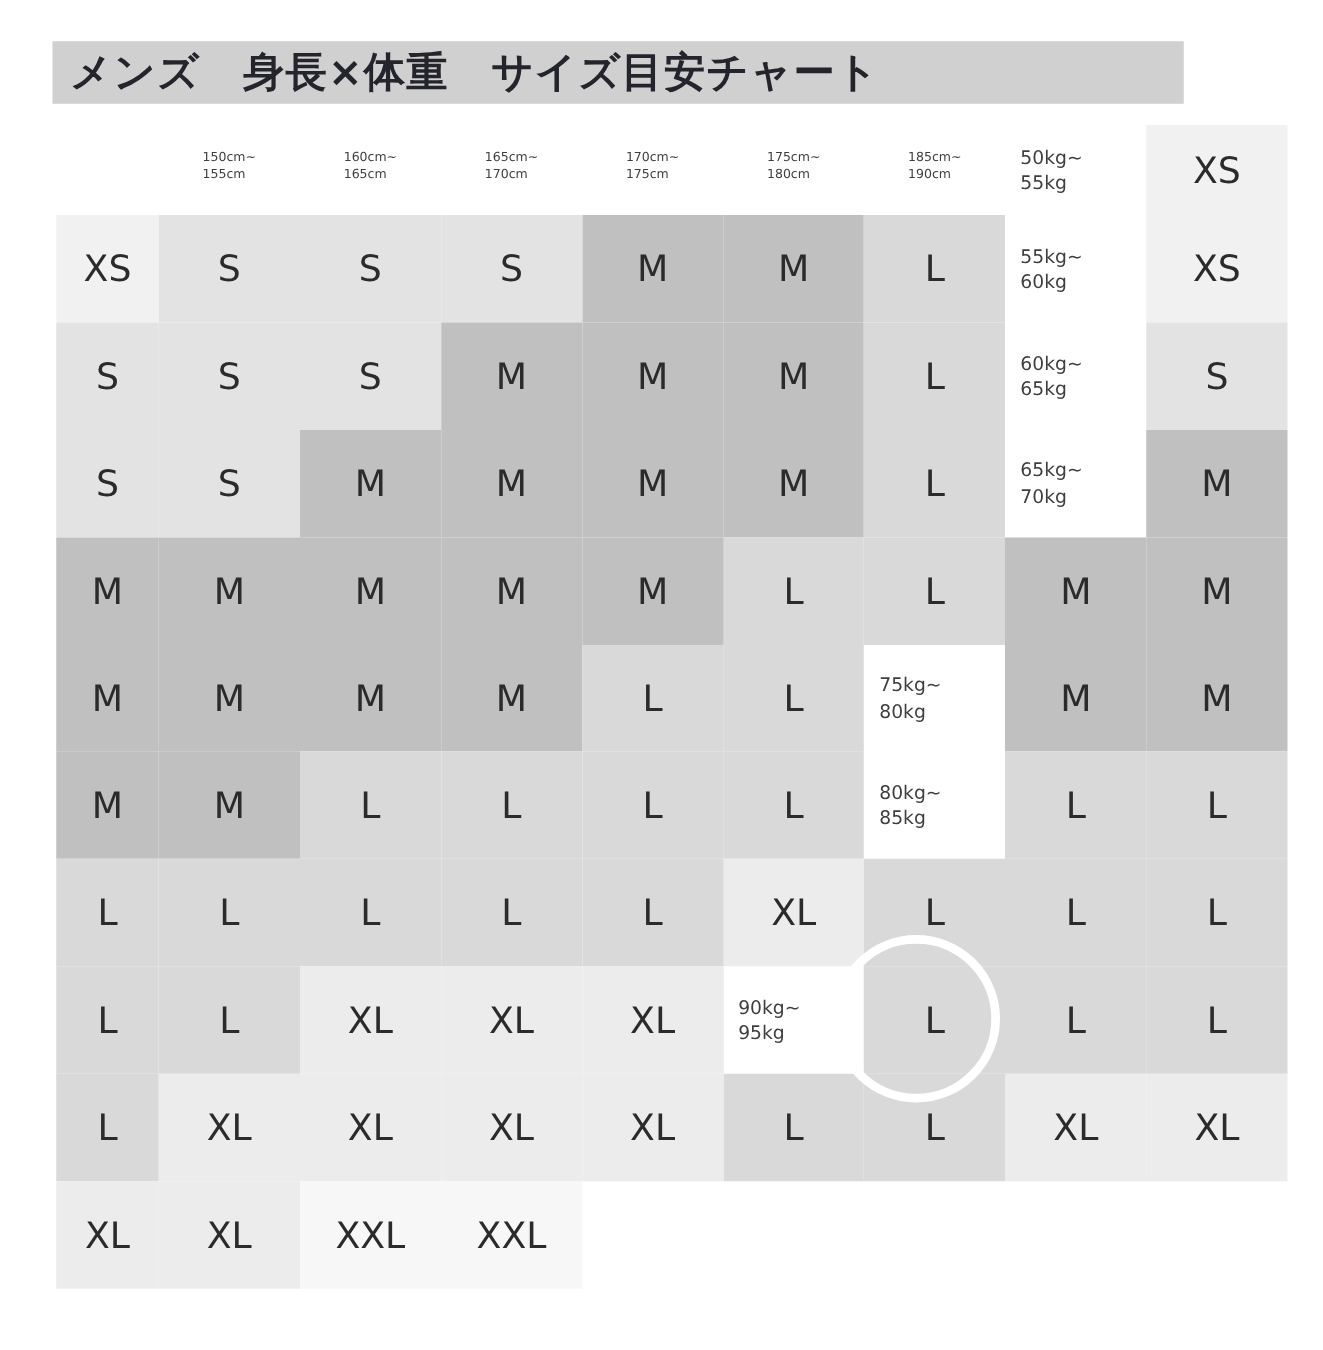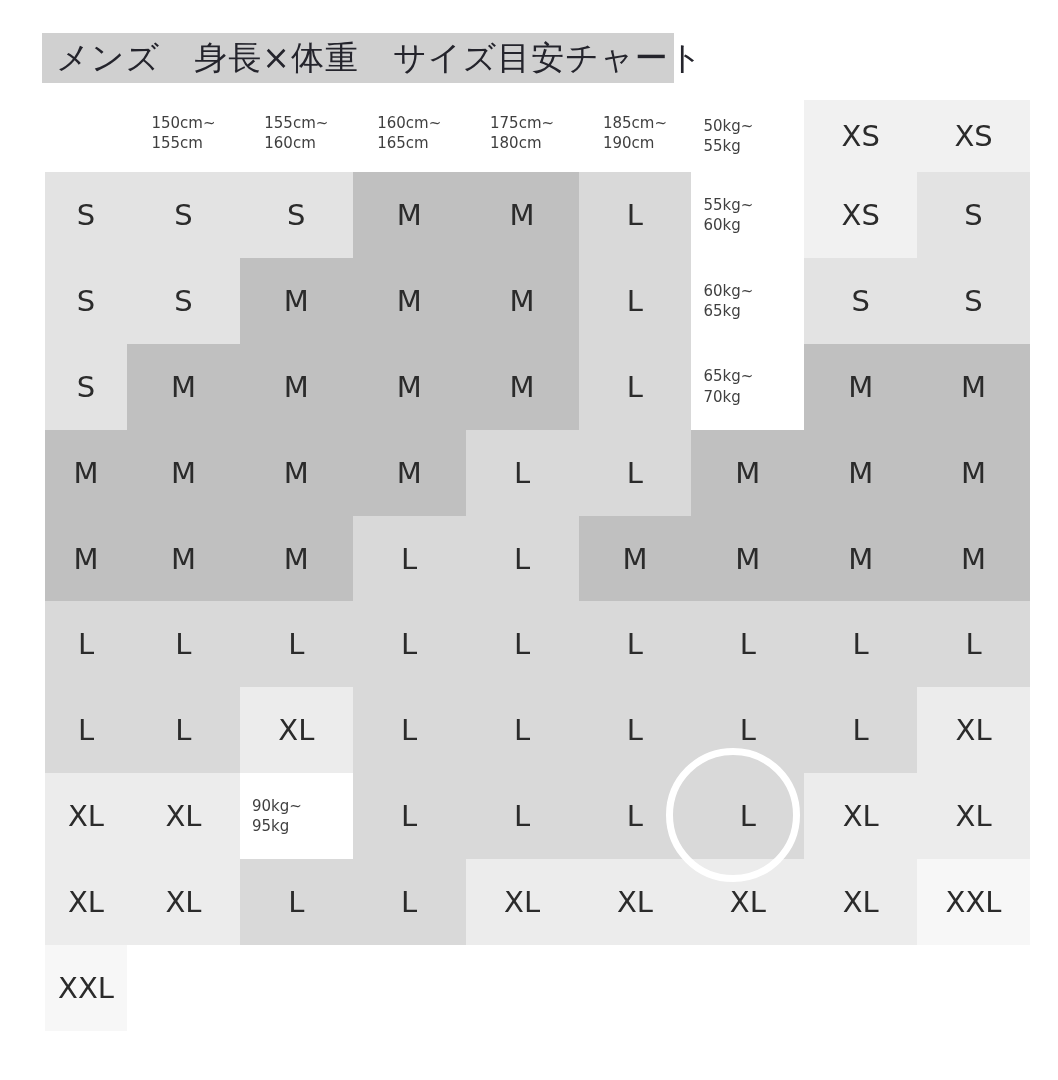--- a/index.html
+++ b/index.html
@@ -11,26 +11,26 @@
     width: 1058px;
     height: 1080px;
     position: relative;
     overflow: hidden;
     font-family: "DejaVu Sans", "Liberation Sans", sans-serif;
   }
   .title-bar {
     position: absolute;
     left: 42px;
     top: 33px;
-    width: 632px;
+    width: 905px;
     height: 50px;
     background: #d0d0d0;
     color: #24242c;
     font-size: 33px;
-    font-weight: normal;
+    font-weight: bold;
     letter-spacing: 1px;
     display: flex;
     align-items: center;
     padding-left: 14px;
     box-sizing: border-box;
     white-space: nowrap;
   }
   #grid {
     position: absolute;
     left: 45px;
@@ -44,21 +44,21 @@
     background: transparent;
   }
   .col-header {
     display: flex;
     align-items: center;
     justify-content: center;
     padding-bottom: 6px;
     box-sizing: border-box;
   }
   .col-header .hdr-lines {
-    font-size: 15px;
+    font-size: 10px;
     line-height: 1.35;
     color: #3f3f3f;
     text-align: left;
   }
   .row-label {
     display: flex;
     align-items: center;
     padding-left: 12px;
     box-sizing: border-box;
     font-size: 15px;
@@ -88,24 +88,27 @@
 <body>
 
 <div class="title-bar">メンズ　身長×体重　サイズ目安チャート</div>
 
 <div id="grid">
     <div class="corner-cell"></div>
     <div class="col-header">
       <span class="hdr-lines">150cm~<br>155cm</span>
     </div>
     <div class="col-header">
-      <span class="hdr-lines">155cm~<br>160cm</span>
-    </div>
-    <div class="col-header">
       <span class="hdr-lines">160cm~<br>165cm</span>
+    </div>
+    <div class="col-header">
+      <span class="hdr-lines">165cm~<br>170cm</span>
+    </div>
+    <div class="col-header">
+      <span class="hdr-lines">170cm~<br>175cm</span>
     </div>
     <div class="col-header">
       <span class="hdr-lines">175cm~<br>180cm</span>
     </div>
     <div class="col-header">
       <span class="hdr-lines">185cm~<br>190cm</span>
     </div>
     <div class="row-label">
       <span class="hdr-lines">50kg~<br>55kg</span>
     </div>
@@ -151,28 +154,34 @@
     <div class="cell" style="background: rgb(217, 217, 217);">L</div>
     <div class="cell" style="background: rgb(217, 217, 217);">L</div>
     <div class="cell" style="background: rgb(192, 192, 192);">M</div>
     <div class="cell" style="background: rgb(192, 192, 192);">M</div>
     <div class="cell" style="background: rgb(192, 192, 192);">M</div>
     <div class="cell" style="background: rgb(192, 192, 192);">M</div>
     <div class="cell" style="background: rgb(192, 192, 192);">M</div>
     <div class="cell" style="background: rgb(192, 192, 192);">M</div>
     <div class="cell" style="background: rgb(217, 217, 217);">L</div>
     <div class="cell" style="background: rgb(217, 217, 217);">L</div>
-    <div class="cell" style="background: rgb(192, 192, 192);">M</div>
-    <div class="cell" style="background: rgb(192, 192, 192);">M</div>
-    <div class="cell" style="background: rgb(192, 192, 192);">M</div>
-    <div class="cell" style="background: rgb(192, 192, 192);">M</div>
-    <div class="cell" style="background: rgb(217, 217, 217);">L</div>
-    <div class="cell" style="background: rgb(217, 217, 217);">L</div>
-    <div class="cell" style="background: rgb(217, 217, 217);">L</div>
-    <div class="cell" style="background: rgb(217, 217, 217);">L</div>
+    <div class="row-label">
+      <span class="hdr-lines">75kg~<br>80kg</span>
+    </div>
+    <div class="cell" style="background: rgb(192, 192, 192);">M</div>
+    <div class="cell" style="background: rgb(192, 192, 192);">M</div>
+    <div class="cell" style="background: rgb(192, 192, 192);">M</div>
+    <div class="cell" style="background: rgb(192, 192, 192);">M</div>
+    <div class="cell" style="background: rgb(217, 217, 217);">L</div>
+    <div class="cell" style="background: rgb(217, 217, 217);">L</div>
+    <div class="cell" style="background: rgb(217, 217, 217);">L</div>
+    <div class="cell" style="background: rgb(217, 217, 217);">L</div>
+    <div class="row-label">
+      <span class="hdr-lines">80kg~<br>85kg</span>
+    </div>
     <div class="cell" style="background: rgb(217, 217, 217);">L</div>
     <div class="cell" style="background: rgb(217, 217, 217);">L</div>
     <div class="cell" style="background: rgb(217, 217, 217);">L</div>
     <div class="cell" style="background: rgb(217, 217, 217);">L</div>
     <div class="cell" style="background: rgb(217, 217, 217);">L</div>
     <div class="cell" style="background: rgb(217, 217, 217);">L</div>
     <div class="cell" style="background: rgb(217, 217, 217);">L</div>
     <div class="cell" style="background: rgb(236, 236, 236);">XL</div>
     <div class="cell" style="background: rgb(217, 217, 217);">L</div>
     <div class="cell" style="background: rgb(217, 217, 217);">L</div>

